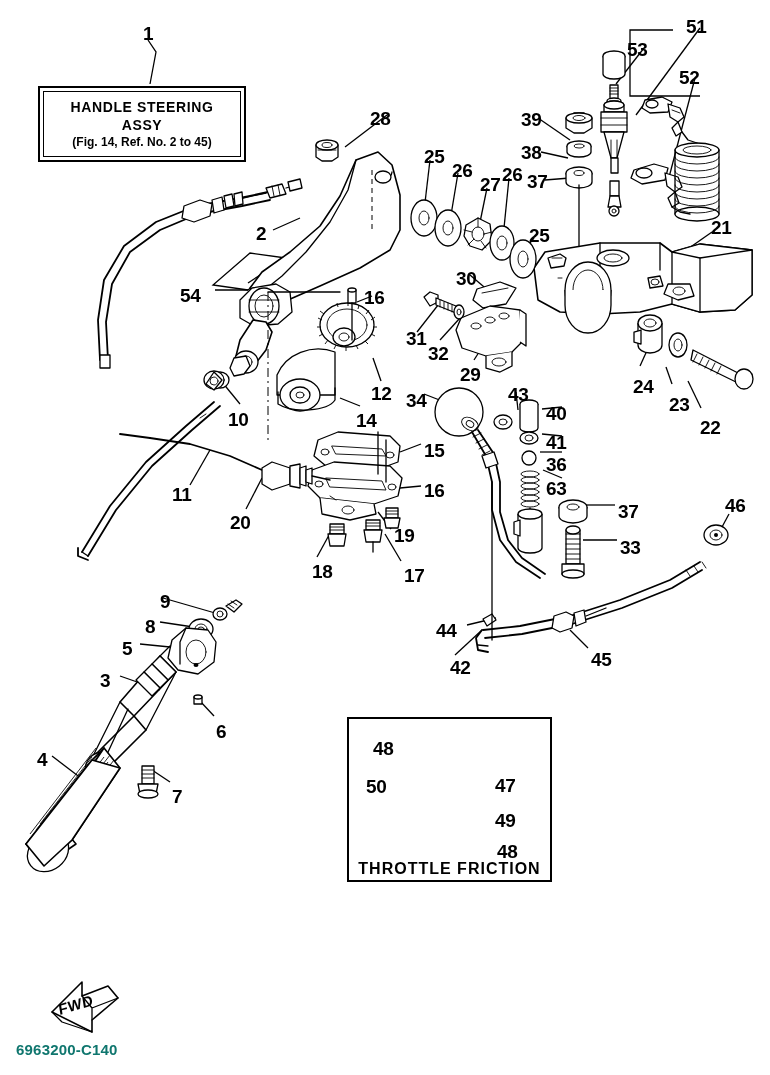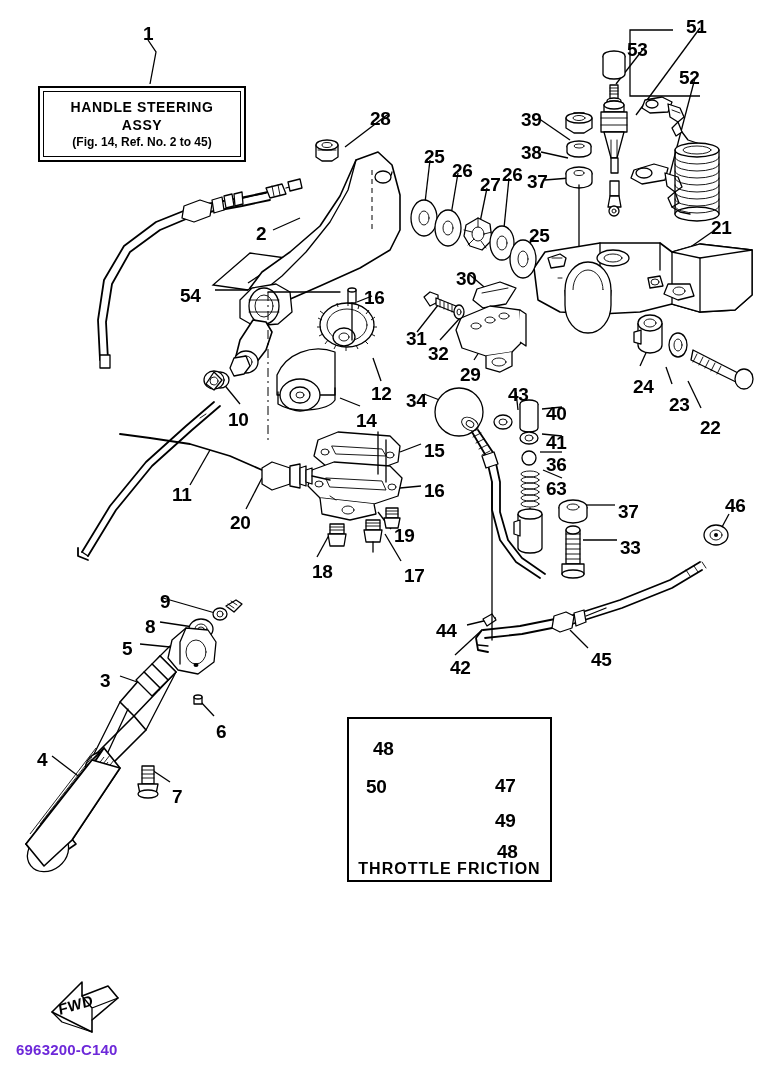--- a/index.html
+++ b/index.html
@@ -100,21 +100,21 @@
     letter-spacing: 0.5px;
   }
   #doc-number {
     position: absolute;
     left: 16px;
     top: 1041px;
     font-family: "Liberation Sans", sans-serif;
     font-weight: bold;
     font-size: 15px;
     letter-spacing: 0.2px;
-    color: #6d28d9;
+    color: #0f766e;
   }
 </style>
 </head>
 <body>
 
 <div id="page">
 
   <svg id="diagram-svg" viewBox="0 0 770 1075" xmlns="http://www.w3.org/2000/svg">
     <defs>
       <style>

